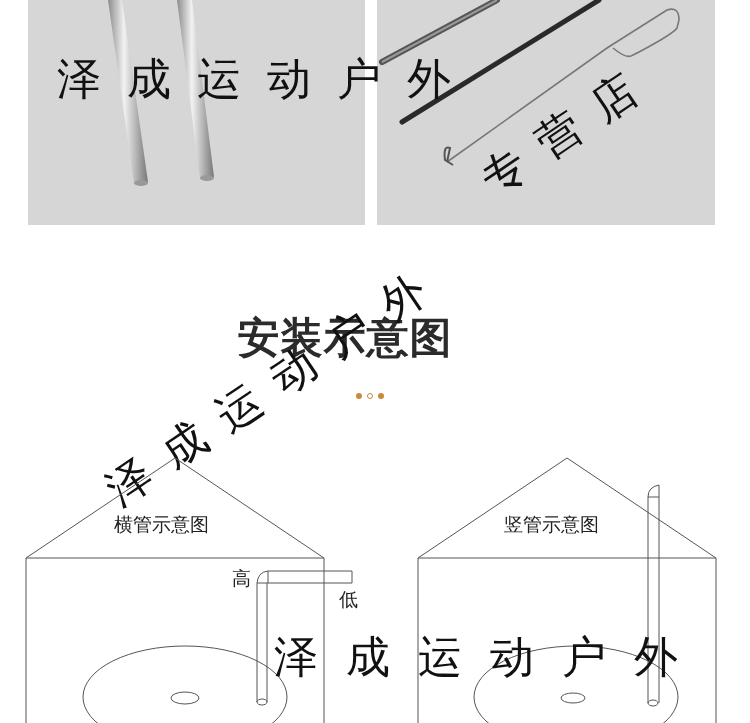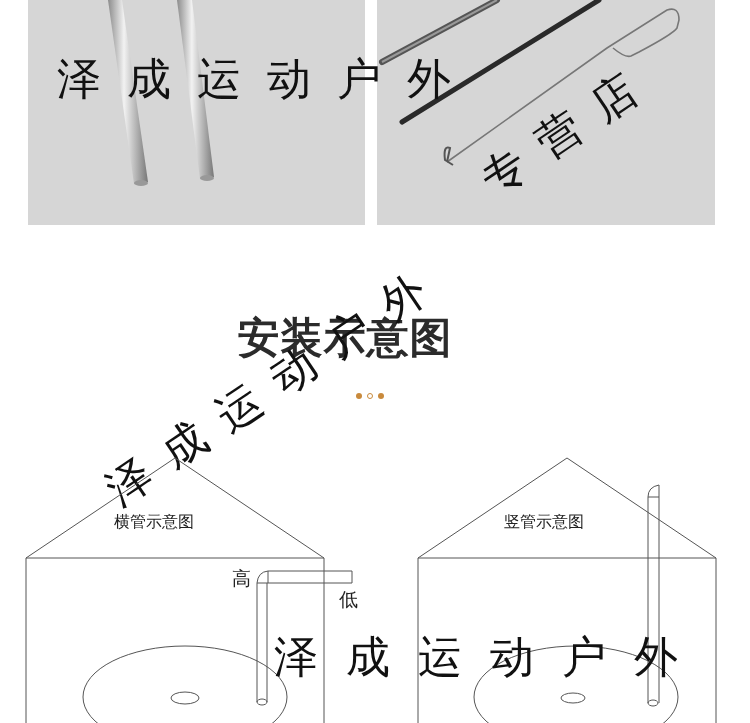--- a/index.html
+++ b/index.html
@@ -41,21 +41,21 @@
       position: absolute; left: 356px; top: 393px; display: flex; gap: 5px;
       align-items: center;
     }
     .dot { width: 6px; height: 6px; border-radius: 50%; }
     .dot.filled { background: #c98a3c; }
     .dot.hollow { width: 4px; height: 4px; border: 1px solid #c98a3c; background: #fff; }
     .diagram { position: absolute; top: 455px; }
     #diagram-h { left: 0; }
     #diagram-v { left: 375px; }
     .diagram-label {
-      position: absolute; font-size: 16px; color: #222; white-space: nowrap;
+      position: absolute; font-size: 19px; color: #222; white-space: nowrap;
     }
     .mark { position: absolute; font-size: 19px; color: #222; }
   </style>
 </head>
 <body>
 
 <div class="photo" id="photo-left">
   <svg width="337" height="225">
     <defs>
       <linearGradient id="rodg" x1="0" x2="1" y1="0" y2="0">

